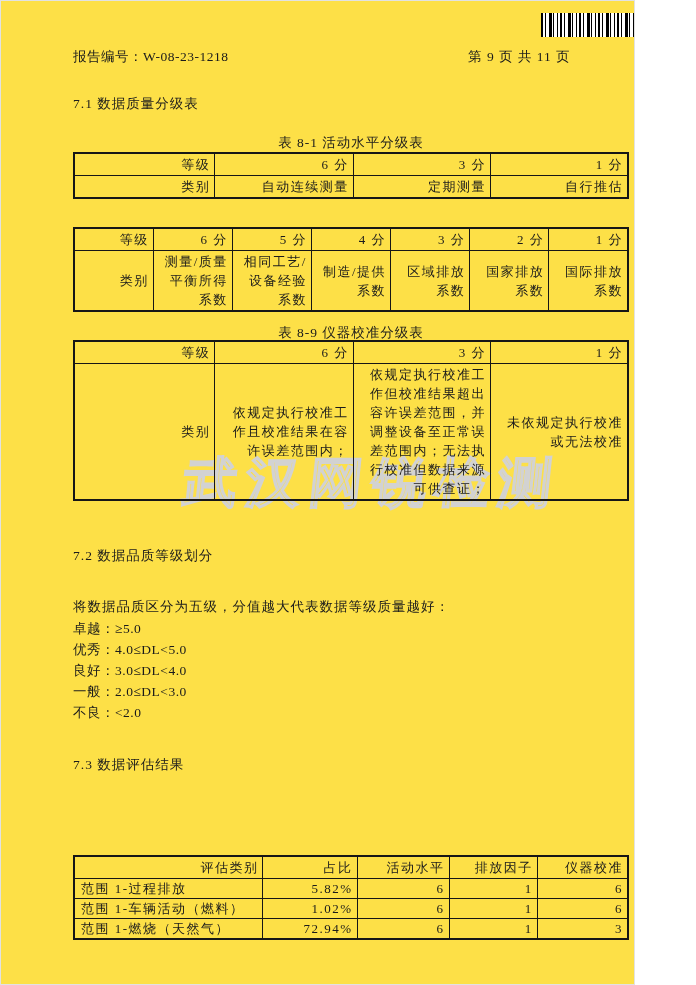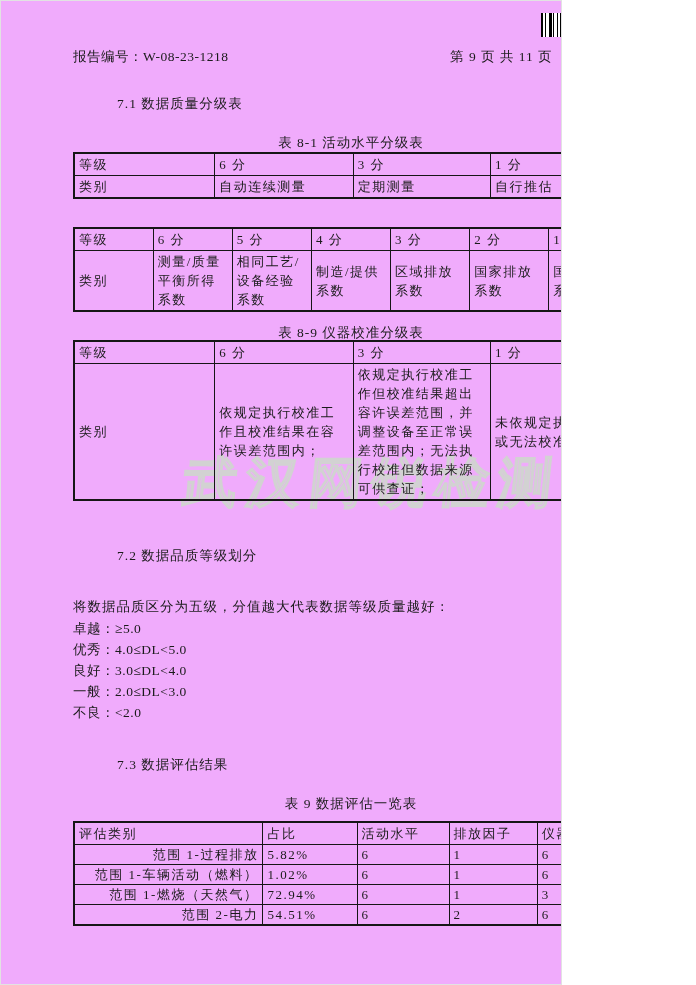--- a/index.html
+++ b/index.html
@@ -1,41 +1,41 @@
 <!DOCTYPE html>
 <html><head>
 <meta charset="utf-8">
 <style>
   * { box-sizing: border-box; }
   html, body { margin: 0; padding: 0; background: #ffffff; }
   .page {
     position: relative;
-    width: 562px;
+    width: 635px;
     height: 985px;
-    background: #f0abfc;
+    background: #fde047;
     border: 1px solid #e2e2e2;
     font-family: "Liberation Serif", "DejaVu Serif", serif;
     color: #1b1b1b;
     overflow: hidden;
     padding-left: 40px;
   }
 
   
   .barcode {
     position: absolute; left: 540px; top: 12px; width: 128px; height: 24px;
     background-color: #fff;
     background-image: repeating-linear-gradient(90deg,
       #000 0 2px, #fff 2px 4px, #000 4px 5px, #fff 5px 8px,
       #000 8px 11px, #fff 11px 12px, #000 12px 13px, #fff 13px 16px,
       #000 16px 17px, #fff 17px 19px);
   }
   .hdr-left  { position: absolute; left: 72px;  top: 47px; font-size: 13.5px; letter-spacing: 0.5px; }
-  .hdr-right { position: absolute; left: 449px; top: 47px; font-size: 13.5px; letter-spacing: 1px; }
-
-  .sec-heading { position: absolute; left: 72px; font-size: 13.5px; letter-spacing: 1px; margin-left: 44px; }
+  .hdr-right { position: absolute; left: 467px; top: 47px; font-size: 13.5px; letter-spacing: 1px; }
+
+  .sec-heading { position: absolute; left: 72px; font-size: 13.5px; letter-spacing: 1px; }
   .h71 { top: 94px; }
   .h72 { top: 546px; }
   .h73 { top: 755px; }
 
   .tbl-title {
     position: absolute; left: 72px; width: 556px;
     text-align: center; font-size: 13.5px; letter-spacing: 1px;
   }
   .t81-title { top: 133px; }
   .t82-title { top: 208px; }
@@ -45,42 +45,42 @@
   table {
     position: absolute; left: 72px; width: 556px;
     border-collapse: collapse;
     table-layout: fixed;
     z-index: 1;
     background: transparent;
   }
   .t81 { top: 151px; }
   .t82 { top: 226px; }
   .t83 { top: 339px; }
-  .t9  { top: 820px; }
+  .t9  { top: 854px; }
 
   td {
     border: 1px solid #161616;
-    text-align: left;
+    text-align: right;
     vertical-align: middle;
     font-size: 13px;
     letter-spacing: 1.5px;
     line-height: 19px;
     padding: 1px 4px;
     word-break: break-all;
   }
   table { border: 2px solid #161616; }
 
   .t81 td { height: 22px; }
   .t82 tr.hdr td { height: 22px; }
   .t82 tr.body td { height: 60px; }
   .t83 tr.hdr td { height: 22px; }
   .t83 tr.body td { height: 134px; }
   .t9 tr.hdr td { height: 20px; }
   .t9 tr.body td { height: 19px; line-height: 17px; }
-  .t9 td.cat { text-align: right; padding-left: 6px; }
+  .t9 td.cat { text-align: left; padding-left: 6px; }
 
   .watermark {
     position: absolute; left: 182px; top: 446px;
     font-size: 54px; letter-spacing: 9px; font-weight: bold;
     color: transparent;
     -webkit-text-stroke: 1.5px #d2d2d2;
     transform: skewX(-6deg);
     z-index: 0;
     white-space: nowrap;
     user-select: none;
@@ -189,21 +189,20 @@
   <div class="grades">
     <div>卓越：≥5.0</div>
     <div>优秀：4.0≤DL&lt;5.0</div>
     <div>良好：3.0≤DL&lt;4.0</div>
     <div>一般：2.0≤DL&lt;3.0</div>
     <div>不良：&lt;2.0</div>
   </div>
 
   <div class="sec-heading h73">7.3 数据评估结果</div>
 
-  <div class="tbl-title t9-title">表 9 数据评估一览表</div>
   <table class="t9">
     <colgroup>
         <col style="width:34.1%">
         <col style="width:17%">
         <col style="width:16.6%">
         <col style="width:15.9%">
         <col style="width:16.4%">
       </colgroup>
     <tbody>
         <tr class="hdr">
@@ -227,23 +226,16 @@
       <td>1</td>
       <td>6</td>
     </tr>
     <tr class="body">
       <td class="cat">范围 1-燃烧（天然气）</td>
       <td>72.94%</td>
       <td>6</td>
       <td>1</td>
       <td>3</td>
     </tr>
-    <tr class="body">
-      <td class="cat">范围 2-电力</td>
-      <td>54.51%</td>
-      <td>6</td>
-      <td>2</td>
-      <td>6</td>
-    </tr>
   </tbody>
     </table>
 
 </div>
 
 </body></html>

